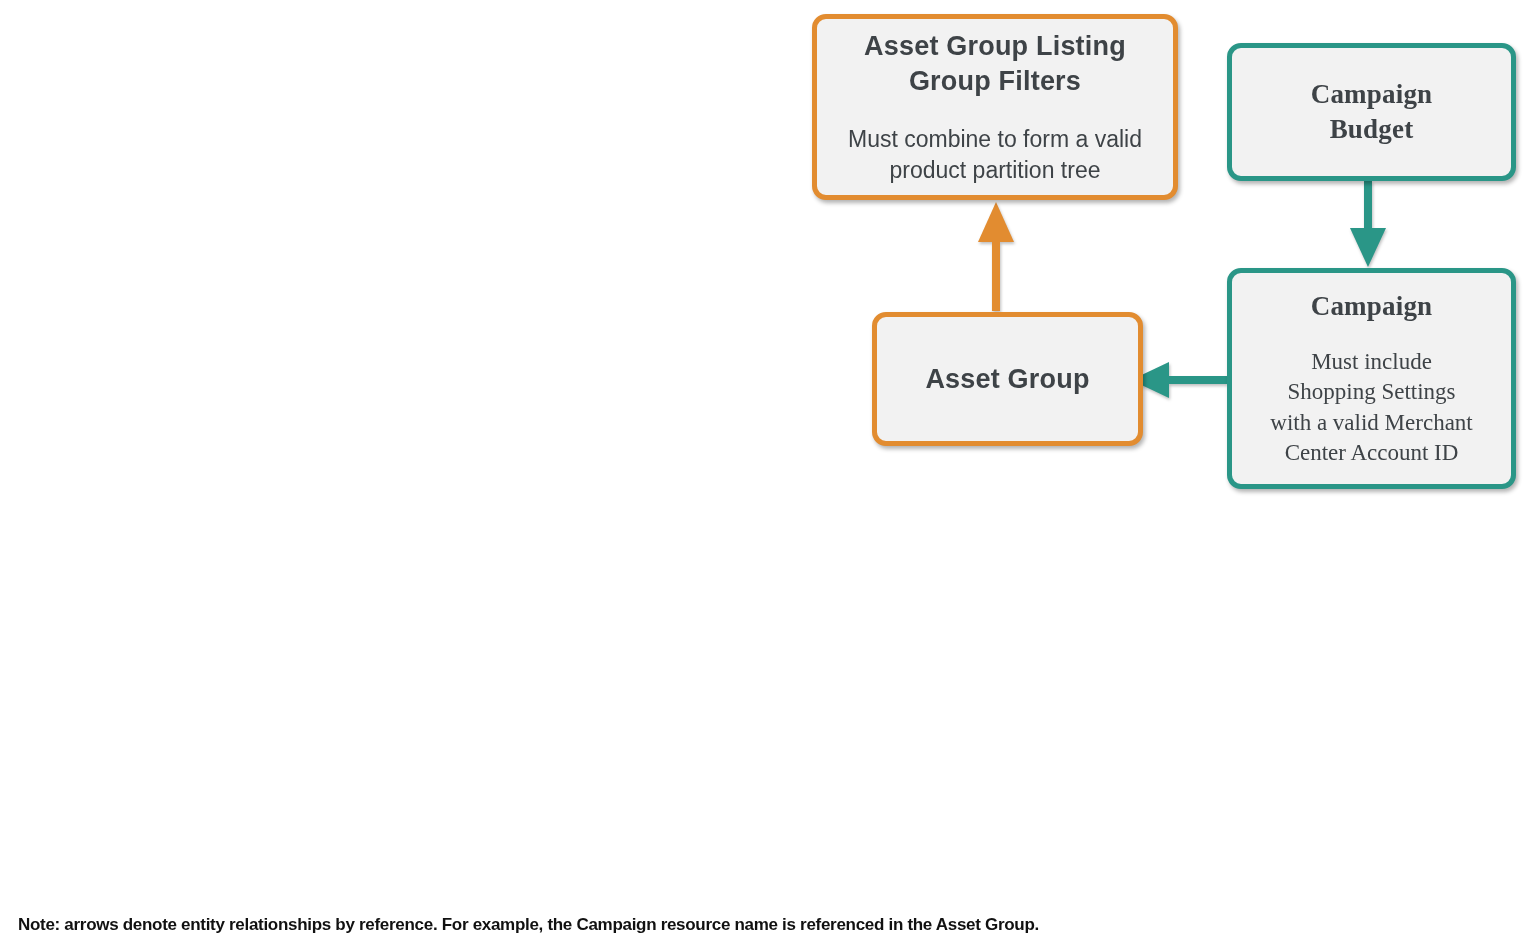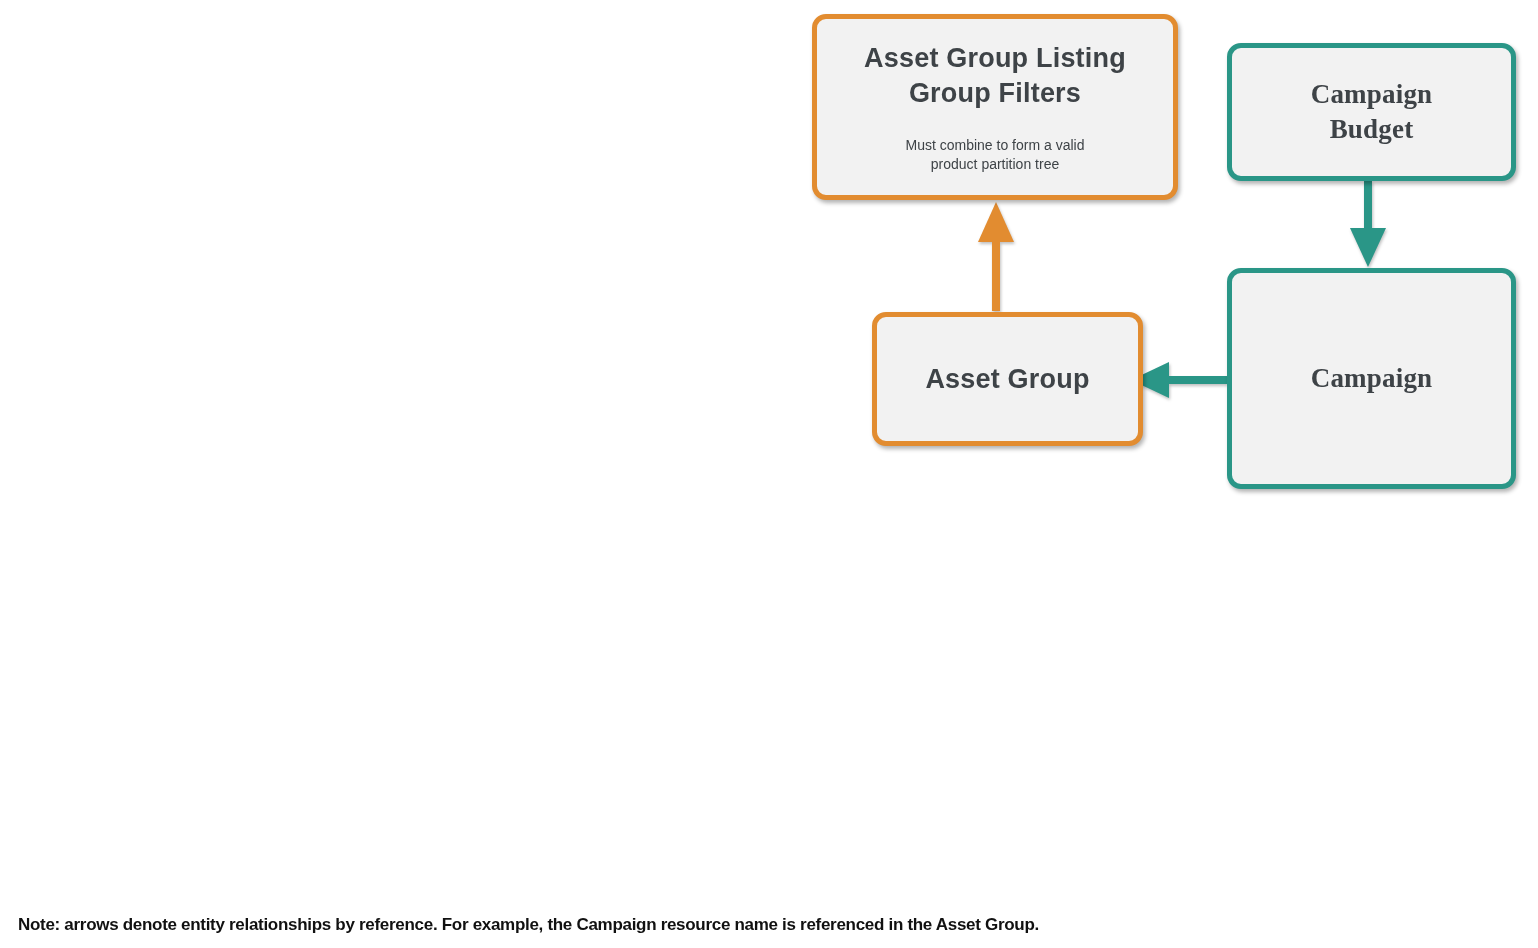--- a/index.html
+++ b/index.html
@@ -36,21 +36,21 @@
   .node.teal   { border-color: var(--teal); font-family: Liberation Serif, serif; }
   .node-title {
     font-size: 27px;
     font-weight: bold;
     color: var(--text);
     line-height: 1.28;
     white-space: pre-line;
     letter-spacing: 0.2px;
   }
   .node-sub {
-    font-size: 14px;
+    font-size: 23px;
     color: var(--text);
     line-height: 1.32;
     white-space: pre-line;
     margin-top: 17px;
   }
   .arrows { position: absolute; left: 0; top: 0; pointer-events: none; }
   .arrow  { filter: drop-shadow(1px 2px 1.5px rgba(0,0,0,0.25)); }
   .note {
     position: absolute;
     left: 18px;
@@ -95,17 +95,21 @@
     <div class="node-title">Campaign
 Budget</div>
   </div>
 
   <div class="node orange" style="left:872px; top:312px; width:271px; height:134px;">
     <div class="node-title">Asset Group</div>
   </div>
 
   <div class="node teal" style="left:1227px; top:268px; width:289px; height:221px; gap:7px;">
     <div class="node-title">Campaign</div>
+    <div class="node-sub">Must include
+Shopping Settings
+with a valid Merchant
+Center Account ID</div>
   </div>
 
   <div class="note">Note: arrows denote entity relationships by reference. For example, the Campaign resource name is referenced in the Asset Group.</div>
 
 </div>
 
 </body></html>

